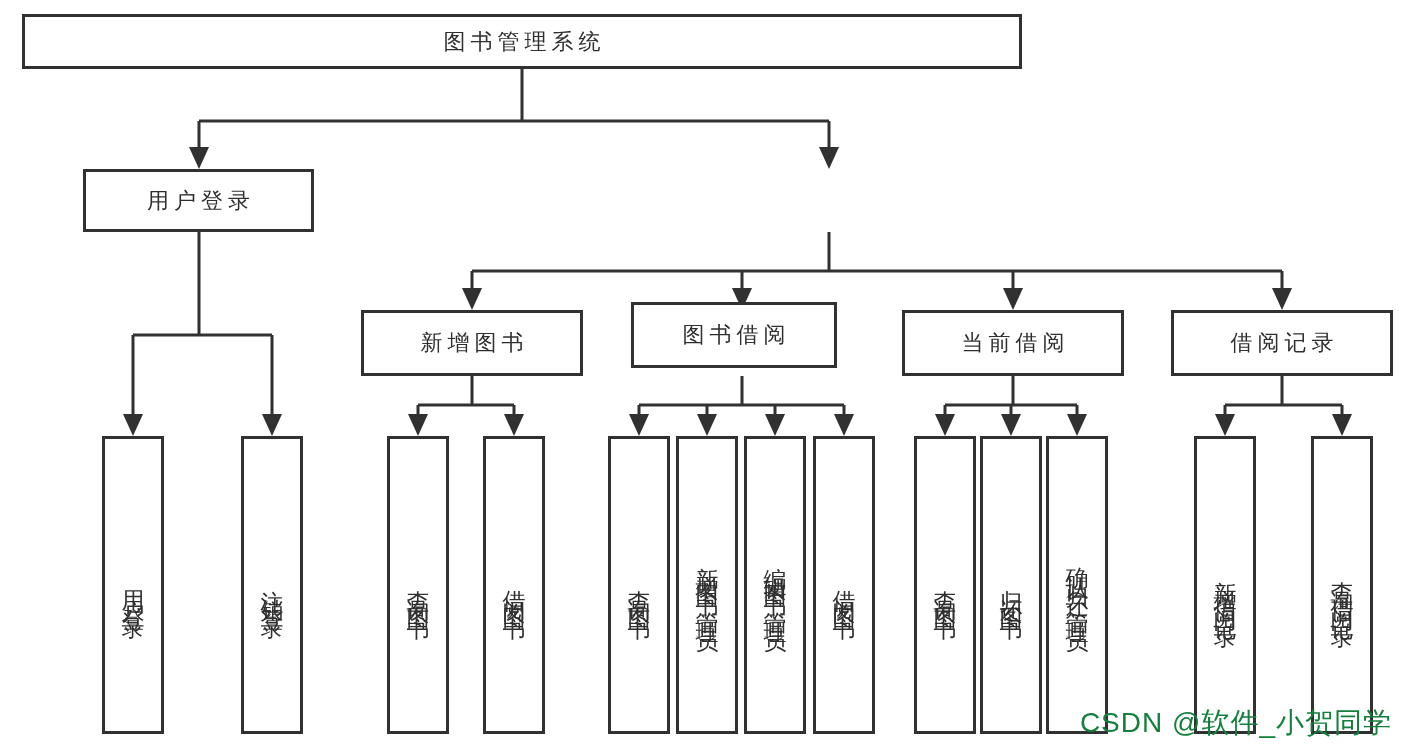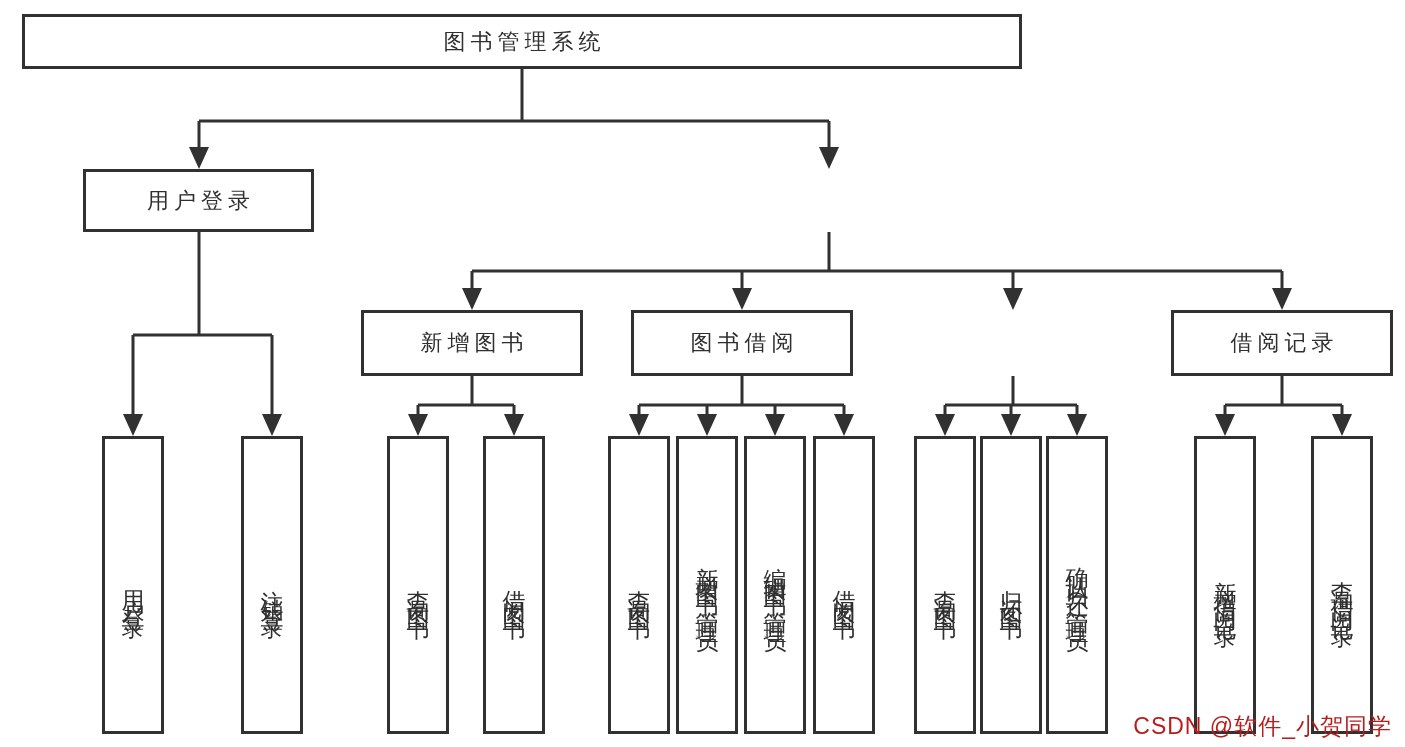--- a/index.html
+++ b/index.html
@@ -33,23 +33,23 @@
     font-size:23px;
     letter-spacing:9px;
     line-height:1;
     padding-top:9px; 
     color:#2f2f2f;
   }
   .watermark {
     position:absolute;
     right:13px;
     bottom:5px;
-    font-size:23px;
+    font-size:28px;
     letter-spacing:1px;
-    color:#b91c1c;
+    color:#15803d;
     z-index:5;
     white-space:nowrap;
   }
 </style>
 </head>
 <body>
 
 <div class="canvas">
 
   <svg class="connectors" width="1405" height="747">
@@ -82,21 +82,22 @@
       <polygon points="1215,414 1235,414 1225,436"></polygon>
       <polygon points="1332,414 1352,414 1342,436"></polygon>
     </g>
   </svg>
 
   <div class="box h" style="left:22px;top:14px;width:1000px;height:55px">图书管理系统</div>
 
   <div class="box h" style="left:83px;top:169px;width:231px;height:63px">用户登录</div>
 
   <div class="box h" style="left:361px;top:310px;width:222px;height:66px">新增图书</div>
-  <div class="box h" style="left:631px;top:310px;width:222px;height:66px">图书借阅</div>
+  <div class="box h" style="left:631px;top:302px;width:206px;height:66px">图书借阅</div>
+  <div class="box h" style="left:902px;top:310px;width:222px;height:66px">当前借阅</div>
   <div class="box h" style="left:1171px;top:310px;width:222px;height:66px">借阅记录</div>
 
   <div class="box leaf" style="left:102px;top:436px;width:62px;height:298px">
     <span class="vtext">用户登录</span>
   </div>
   <div class="box leaf" style="left:241px;top:436px;width:62px;height:298px">
     <span class="vtext">注销登录</span>
   </div>
 
   <div class="box leaf" style="left:387px;top:436px;width:62px;height:298px">

